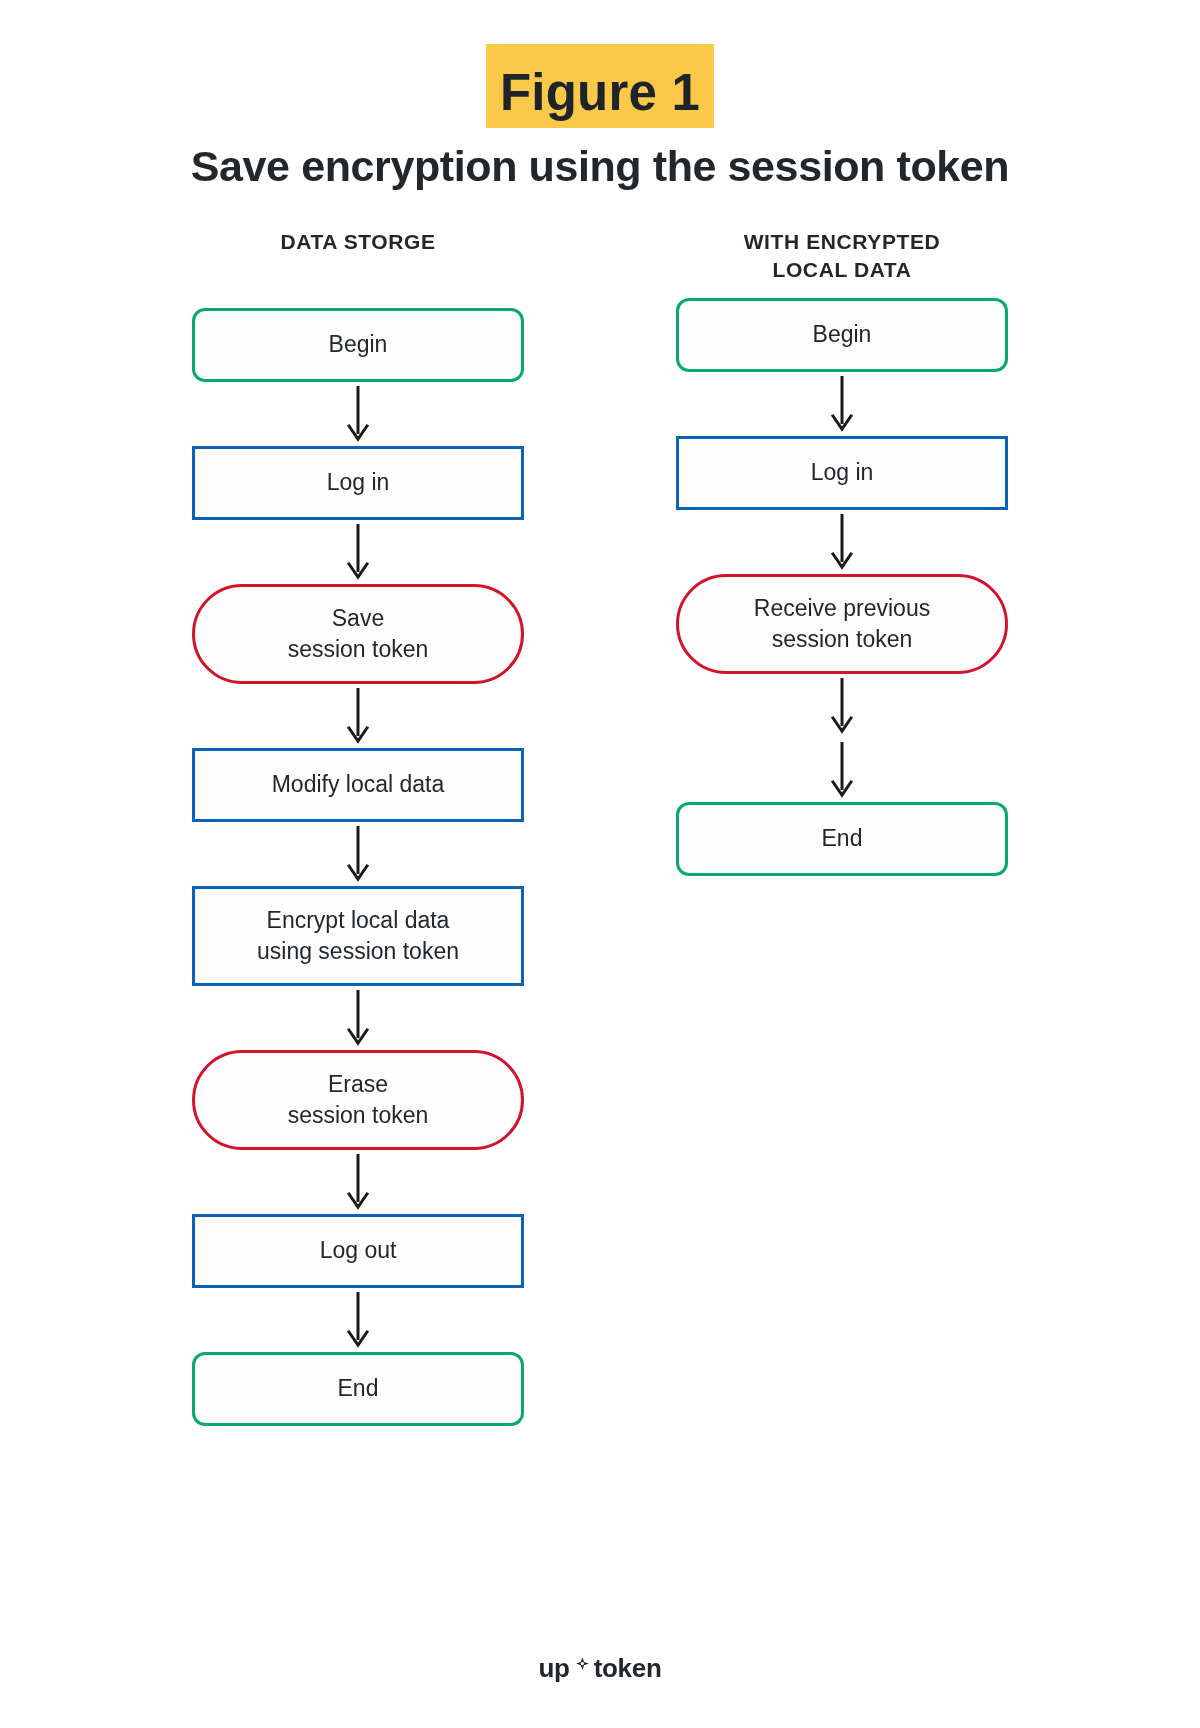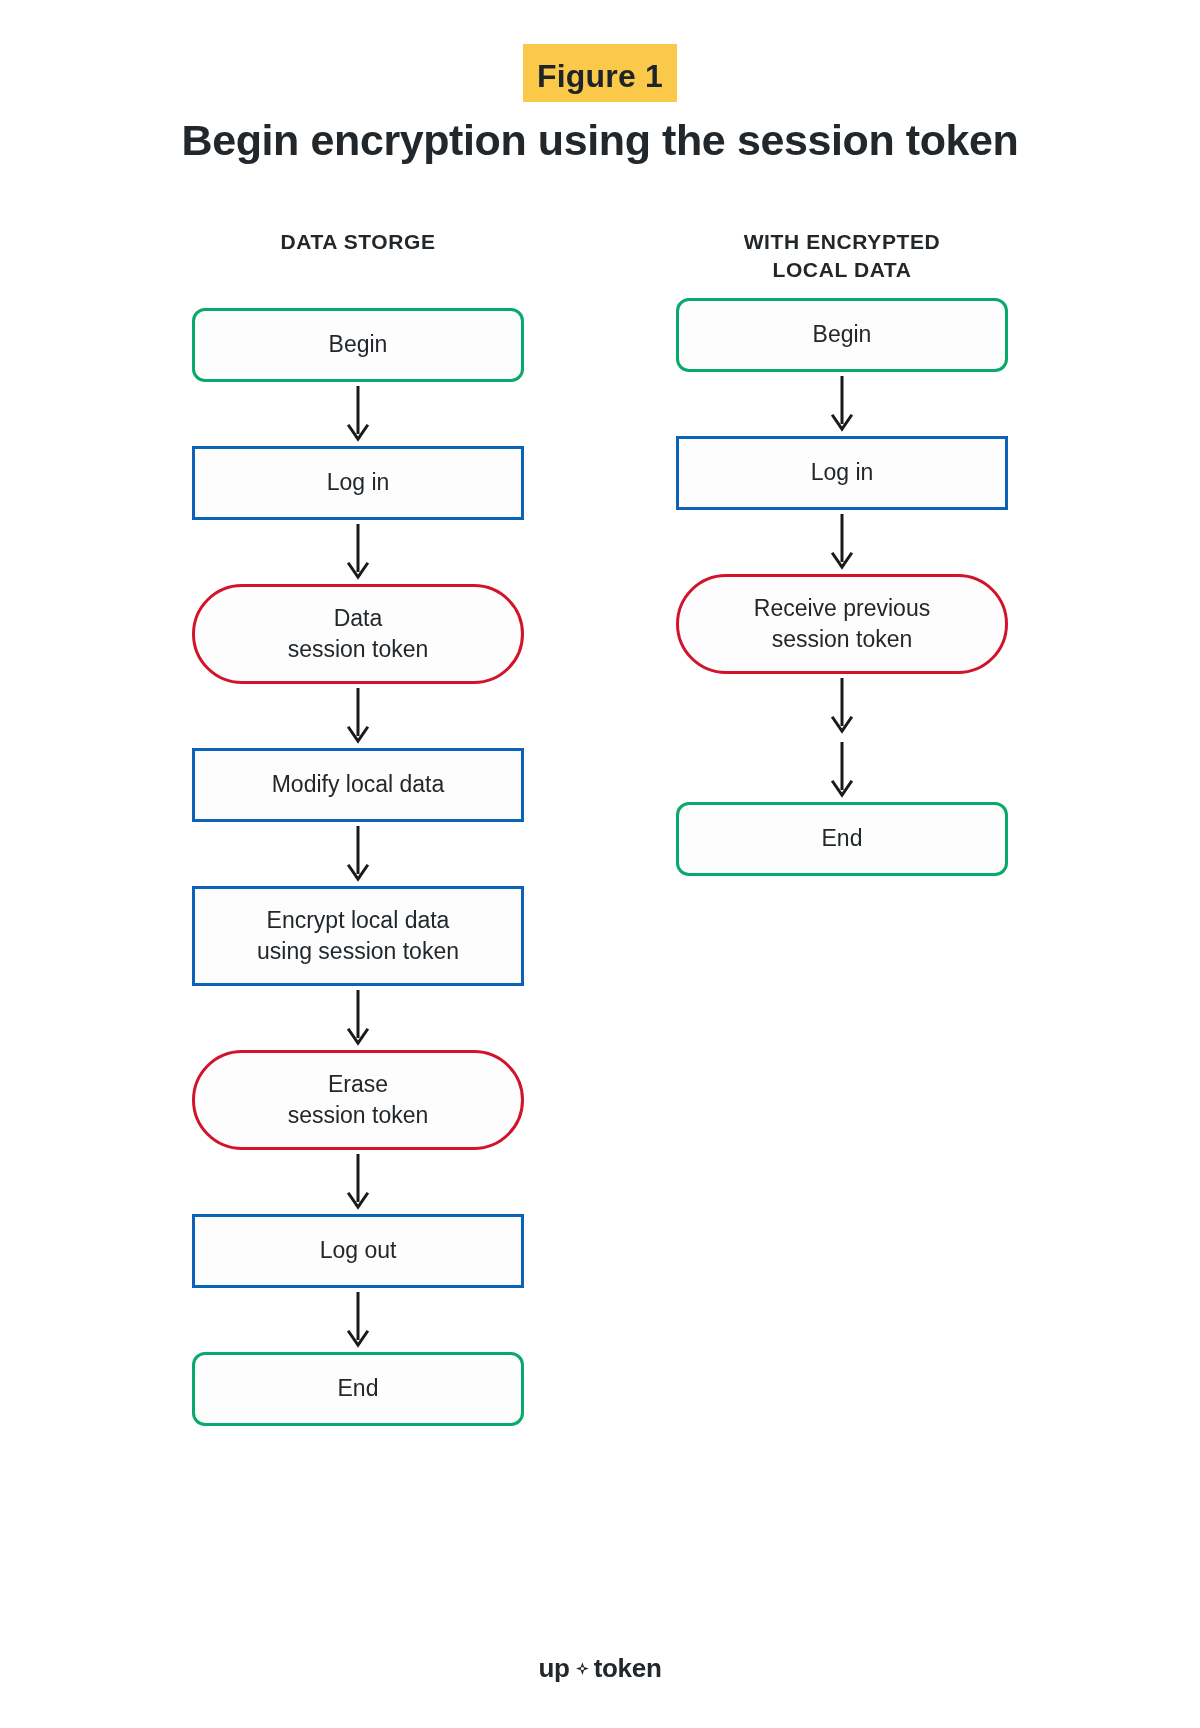--- a/index.html
+++ b/index.html
@@ -24,25 +24,25 @@
   }
   .figure-badge-wrap {
     display: block;
     text-align: center;
     line-height: 0;
   }
   .figure-badge {
     display: inline-block;
     background: #fbc94a;
     color: #1f2428;
-    font-size: 32px;
+    font-size: 51px;
     font-weight: bold;
     letter-spacing: 0.2px;
     line-height: 1.0;
-    padding: 16px 14px 10px 14px;
+    padding: 23px 14px 10px 14px;
   }
   .figure-title {
     margin: 14px 0 0 0;
     font-size: 43px;
     font-weight: bold;
     letter-spacing: -0.4px;
     color: #22272b;
     line-height: 1.15;
   }
 
@@ -117,40 +117,40 @@
     position: absolute;
     bottom: 44px;
     left: 0;
     width: 1200px;
     display: flex;
     align-items: center;
     justify-content: center;
   }
   .logo {
     display: flex;
-    align-items: center;
+    align-items: flex-start;
     font-size: 26px;
     font-weight: bold;
     letter-spacing: -0.3px;
     color: #22272b;
   }
   .logo .mark {
     display: inline-block;
     margin: 0 1px;
     line-height: 0;
   }
 </style>
 </head>
 <body>
 
 <div class="figure-header">
   <div class="figure-badge-wrap">
     <span class="figure-badge">Figure 1</span>
   </div>
-  <h1 class="figure-title">Begin encryption using the session token</h1>
+  <h1 class="figure-title">Save encryption using the session token</h1>
 </div>
 
 <div class="columns" id="columns">
     <div class="column">
       <div class="column-title"><span>DATA STORGE</span></div>
       <div class="node terminal single">
         <div><span>Begin</span></div>
       </div>
       <div class="arrow">
         <svg width="26" height="60" viewBox="0 0 26 60" aria-hidden="true">
@@ -161,21 +161,21 @@
       <div class="node process single">
         <div><span>Log in</span></div>
       </div>
       <div class="arrow">
         <svg width="26" height="60" viewBox="0 0 26 60" aria-hidden="true">
           <line x1="13" y1="2" x2="13" y2="50" stroke="#1a1a1a" stroke-width="3"></line>
           <path d="M4 42 L13 55 L22 42" fill="none" stroke="#1a1a1a" stroke-width="3" stroke-linecap="square" stroke-linejoin="miter"></path>
         </svg>
       </div>
       <div class="node token double">
-        <div><span>Data</span><br><span>session token</span></div>
+        <div><span>Save</span><br><span>session token</span></div>
       </div>
       <div class="arrow">
         <svg width="26" height="60" viewBox="0 0 26 60" aria-hidden="true">
           <line x1="13" y1="2" x2="13" y2="50" stroke="#1a1a1a" stroke-width="3"></line>
           <path d="M4 42 L13 55 L22 42" fill="none" stroke="#1a1a1a" stroke-width="3" stroke-linecap="square" stroke-linejoin="miter"></path>
         </svg>
       </div>
       <div class="node process single">
         <div><span>Modify local data</span></div>
       </div>

